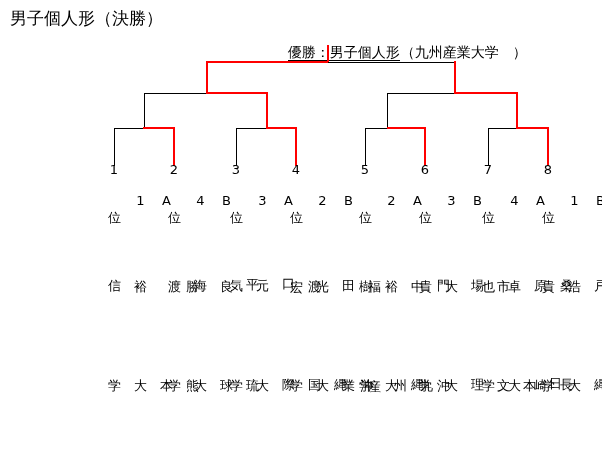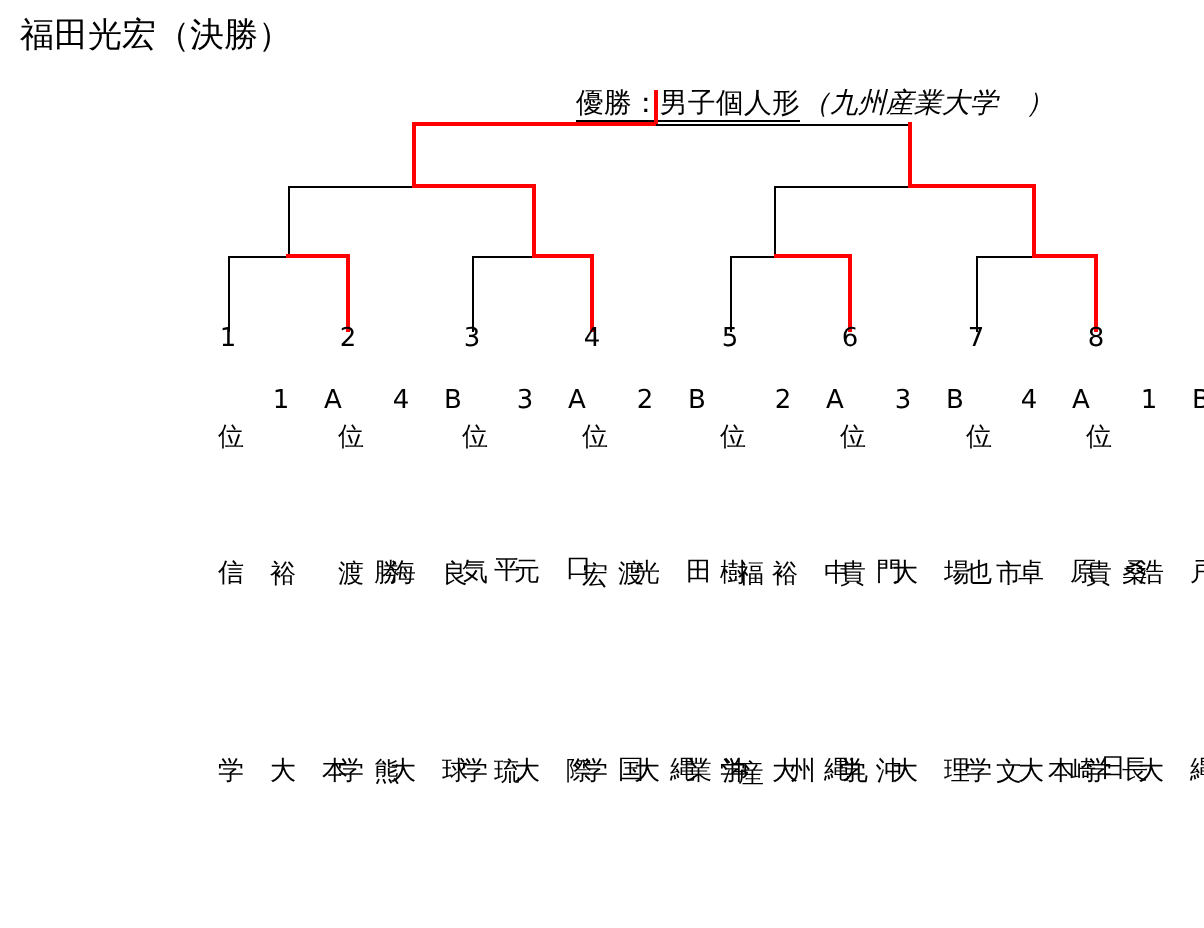--- a/index.html
+++ b/index.html
@@ -42,21 +42,20 @@
     font-size: 14px;
     line-height: 17px;
     white-space: pre;
   }
   .champion-underlined {
     border-bottom: 1px solid #000;
     padding-bottom: 0px;
   }
   .champion-affil {
     padding-left: 1px;
-    font-style: italic;
   }
 
   
   .hline, .vline {
     position: absolute;
   }
   .hline {
     height: 0;
     border-top-width: 1px;
     border-top-style: solid;
@@ -106,21 +105,21 @@
   .block-affil { height: 100px; overflow: visible; }
 
   .spacer-6  { height: 6px; }
   .spacer-10 { height: 10px; }
 </style>
 </head>
 <body>
 
 <div id="page">
 
-  <div class="title">福田光宏（決勝）</div>
+  <div class="title">男子個人形（決勝）</div>
 
   <div class="champion-line">
     <span class="champion-underlined">優勝：男子個人形</span><span class="champion-affil">（九州産業大学　）</span>
   </div>
 
   <div>
 
     <div class="vline red" style="left:327px; top:45px; height:18px;"></div>
 
     <div class="hline red" style="left:206px; top:61px; width:123px;"></div>

